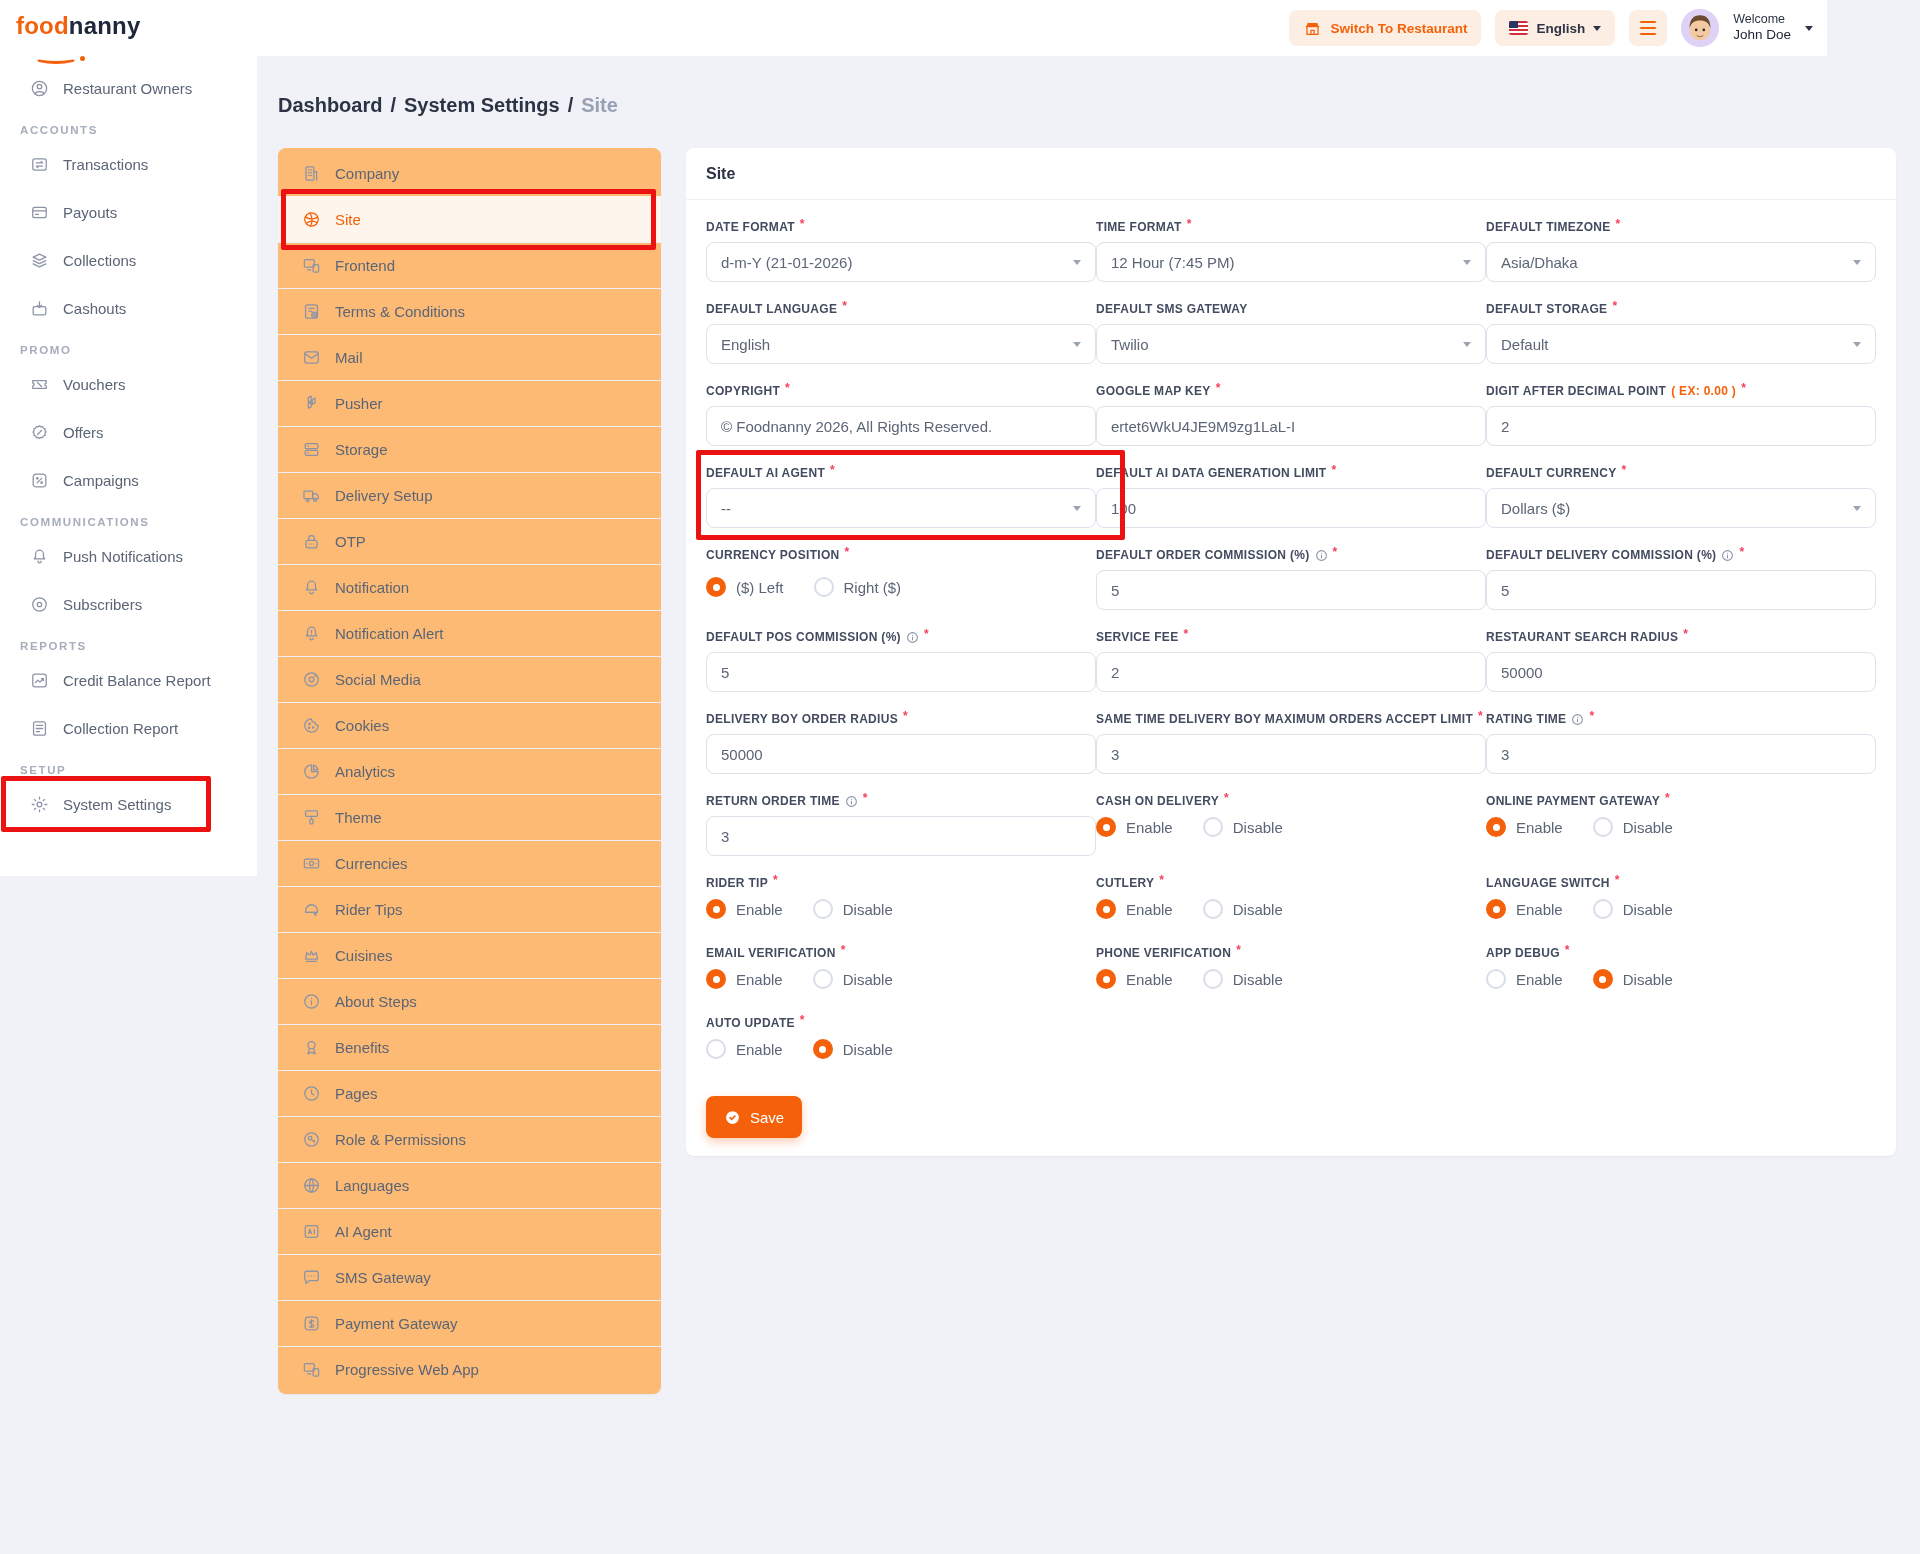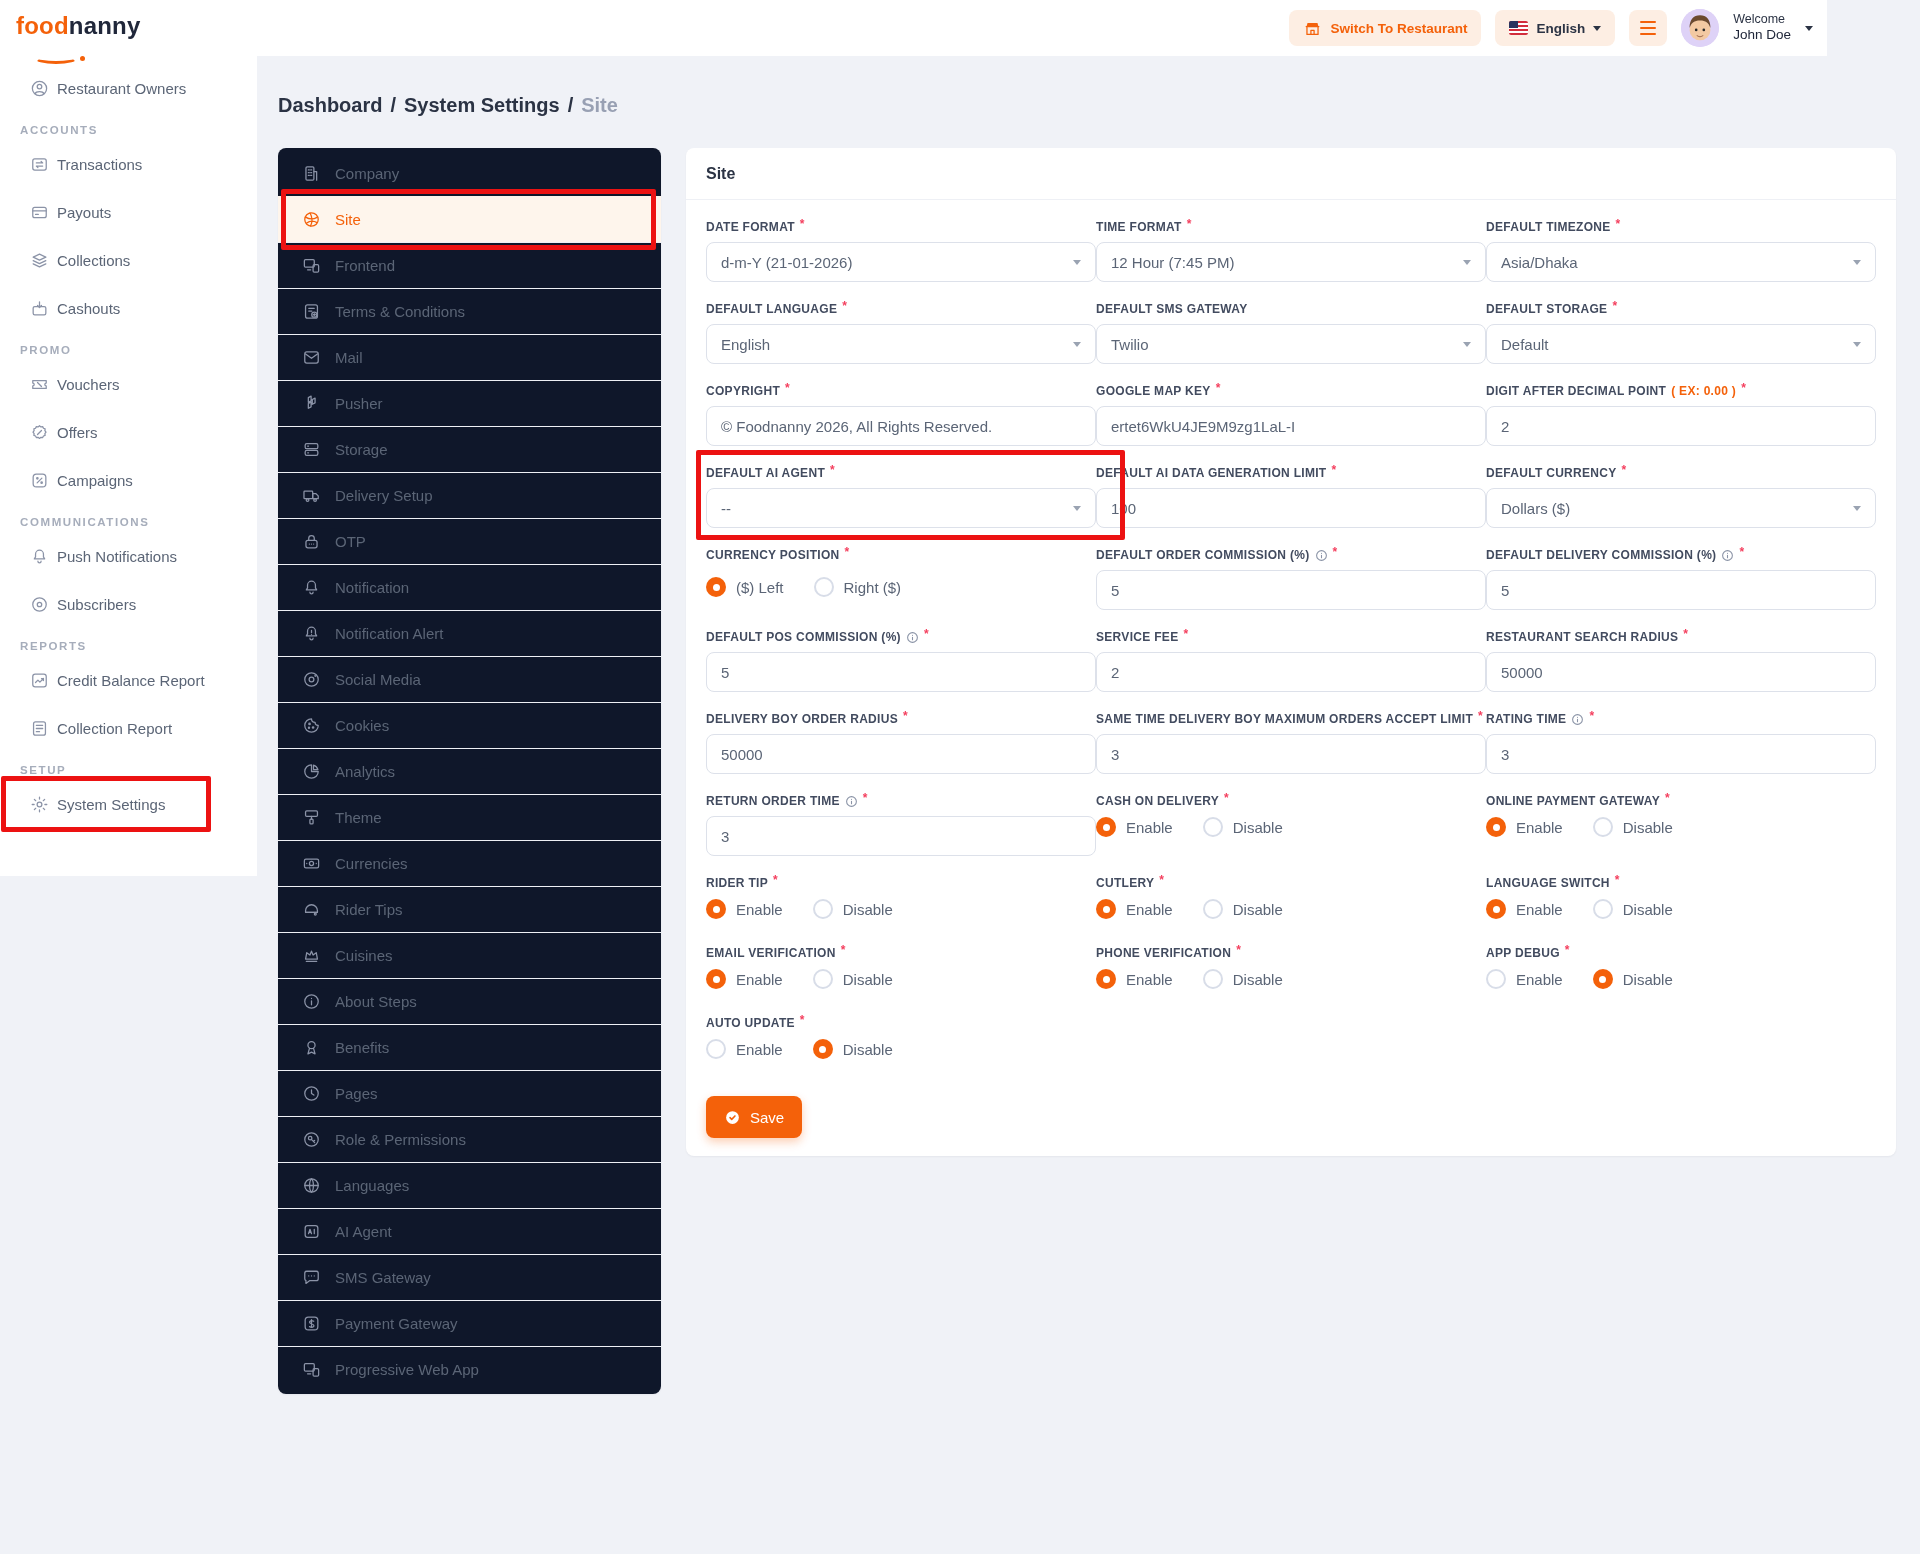--- a/index.html
+++ b/index.html
@@ -24,29 +24,29 @@
   .pill.lang { color:#2b3344; font-weight:bold; font-size:13.5px; }
   .pill.burger { width:38px; padding:0; justify-content:center; flex-direction:column; gap:3.5px; }
   .burger i { display:block; width:16px; height:2.6px; background:#f4610a; border-radius:2px; }
   .caret-dark { width:0; height:0; border-left:4.5px solid transparent; border-right:4.5px solid transparent; border-top:5px solid #2b3344; display:inline-block; }
   .avatar { width:38px; height:38px; border-radius:50%; background:#ded2f7; display:flex; align-items:center; justify-content:center; overflow:hidden; }
   .welcome-block { display:flex; flex-direction:column; line-height:1.25; }
   .welcome-sm { font-size:12.5px; color:#2b3344; }
   .welcome-nm { font-size:13.5px; color:#20273a; font-weight:normal; }
   
   .sidebar { position:absolute; top:0; left:0; width:257px; height:876px; background:#fff; z-index:2; padding-top:64px; }
-  .side-item { position:relative; display:flex; align-items:center; gap:8px; height:48px; padding-left:30px; font-size:15px; color:#5b6576; cursor:pointer; }
+  .side-item { position:relative; display:flex; align-items:center; gap:14px; height:48px; padding-left:30px; font-size:15px; color:#5b6576; cursor:pointer; }
   .side-title { padding:12px 0 4px 20px; font-size:11.5px; font-weight:bold; letter-spacing:1.6px; color:#a6adbb; }
   .ic { width:19px; height:19px; display:inline-flex; color:#8b93a7; flex:none; }
   .ic svg { width:100%; height:100%; stroke:currentColor; fill:none; stroke-width:1.6; stroke-linecap:round; stroke-linejoin:round; }
   
   .breadcrumb { position:absolute; left:278px; top:94px; font-size:20px; font-weight:bold; color:#2b3344; z-index:1; display:flex; gap:8px; }
   .breadcrumb .muted { color:#98a0b3; }
   
-  .menu-card { position:absolute; left:278px; top:148px; width:383px; background:#0f172a; border-radius:8px; box-shadow:0 1px 2px rgba(16,24,40,.05); padding:2px 0; z-index:1; }
+  .menu-card { position:absolute; left:278px; top:148px; width:383px; background:#fdba74; border-radius:8px; box-shadow:0 1px 2px rgba(16,24,40,.05); padding:2px 0; z-index:1; }
   .menu-item { position:relative; display:flex; align-items:center; gap:14px; height:46px; padding-left:24px; font-size:15px; color:#5b6576; cursor:pointer; }
   .menu-item + .menu-item { border-top:1px solid #eef0f5; }
   .menu-item.active { background:#fef5ec; color:#f4610a; border-top-color:transparent; }
   .menu-item.active .ic { color:#f4610a; }
   
   .form-card { position:absolute; left:686px; top:148px; width:1210px; background:#fff; border-radius:8px; box-shadow:0 1px 2px rgba(16,24,40,.05); z-index:1; padding-bottom:18px; }
   .form-title { height:52px; display:flex; align-items:center; padding:0 20px; font-size:16px; font-weight:bold; color:#2b3344; border-bottom:1px solid #eef0f5; }
   .form-grid { display:grid; grid-template-columns:1fr 1fr 1fr; padding:20px 20px 0 20px; align-items:start; }
   .fg { margin-bottom:20px; position:relative; }
   .fg.toggle { margin-bottom:26px; }

